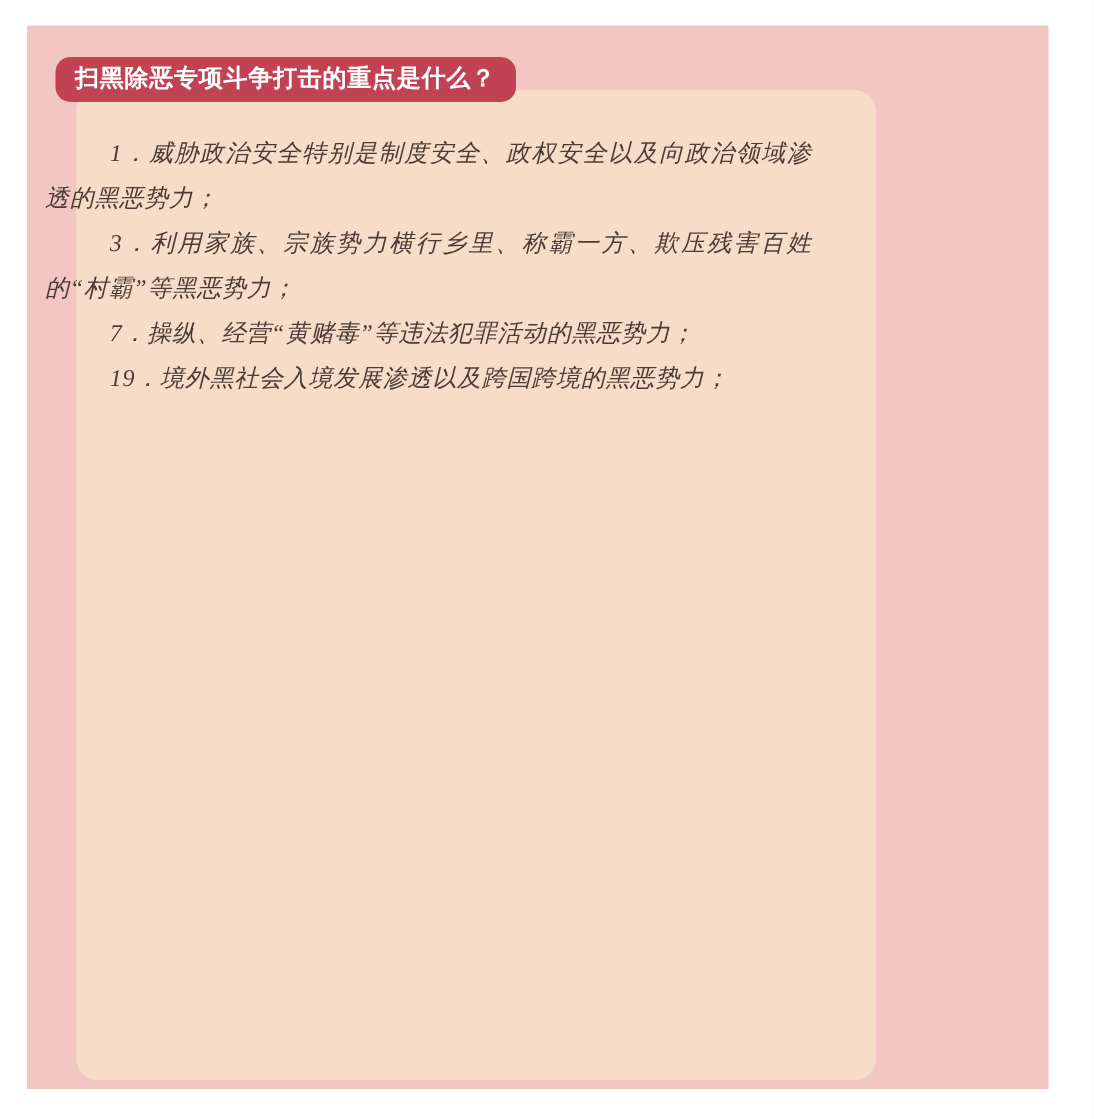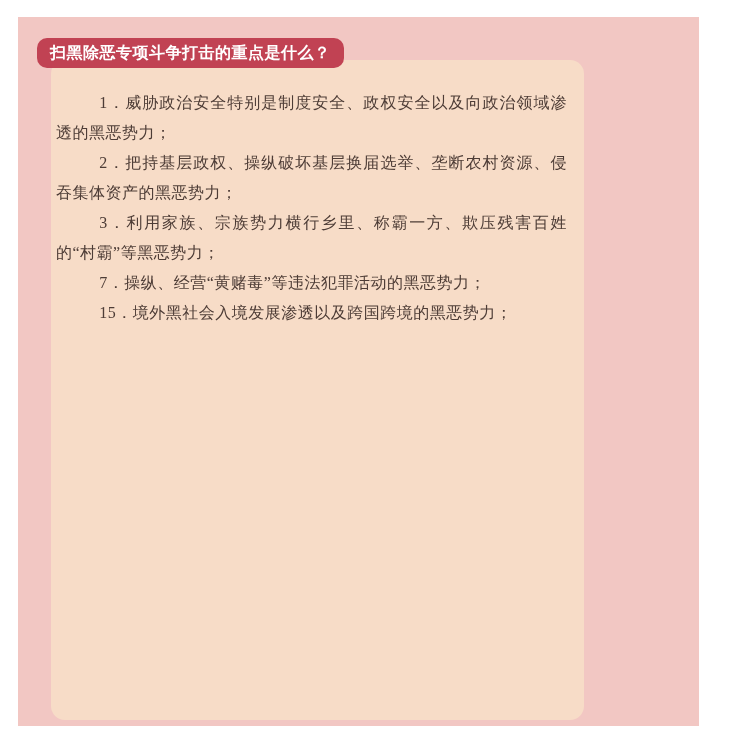--- a/index.html
+++ b/index.html
@@ -44,25 +44,26 @@
   .banner-title {
     color: var(--banner-text);
     font-size: 16px;
     font-weight: bold;
     letter-spacing: 0.5px;
     white-space: nowrap;
     line-height: 30px;
   }
   .item-list {
     position: absolute;
-    left: 44px; top: 43px;
+    left: 18px; top: 43px;
     width: 533px; height: 660px;
     padding: 45px 10px 0 12px;
     overflow: hidden;
     z-index: 1;
+    font-style: italic;
   }
   .item-list p {
     margin: 0;
     color: var(--body-text);
     font-size: 16px;
     line-height: 30px;
     letter-spacing: 0.5px;
     text-indent: 2.7em;
     text-align: justify;
     text-justify: inter-ideograph;
@@ -75,17 +76,16 @@
 <div class="panel">
   <div class="card"></div>
 </div>
 
 <div class="banner">
   <span class="banner-title">扫黑除恶专项斗争打击的重点是什么？</span>
 </div>
 
 <div class="item-list">
   <p>1．威胁政治安全特别是制度安全、政权安全以及向政治领域渗透的黑恶势力；</p>
-  <p>2．把持基层政权、操纵破坏基层换届选举、垄断农村资源、侵吞集体资产的黑恶势力；</p>
   <p>3．利用家族、宗族势力横行乡里、称霸一方、欺压残害百姓的“村霸”等黑恶势力；</p>
   <p>7．操纵、经营“黄赌毒”等违法犯罪活动的黑恶势力；</p>
-  <p>15．境外黑社会入境发展渗透以及跨国跨境的黑恶势力；</p>
+  <p>19．境外黑社会入境发展渗透以及跨国跨境的黑恶势力；</p>
 </div>
 
 </body></html>

